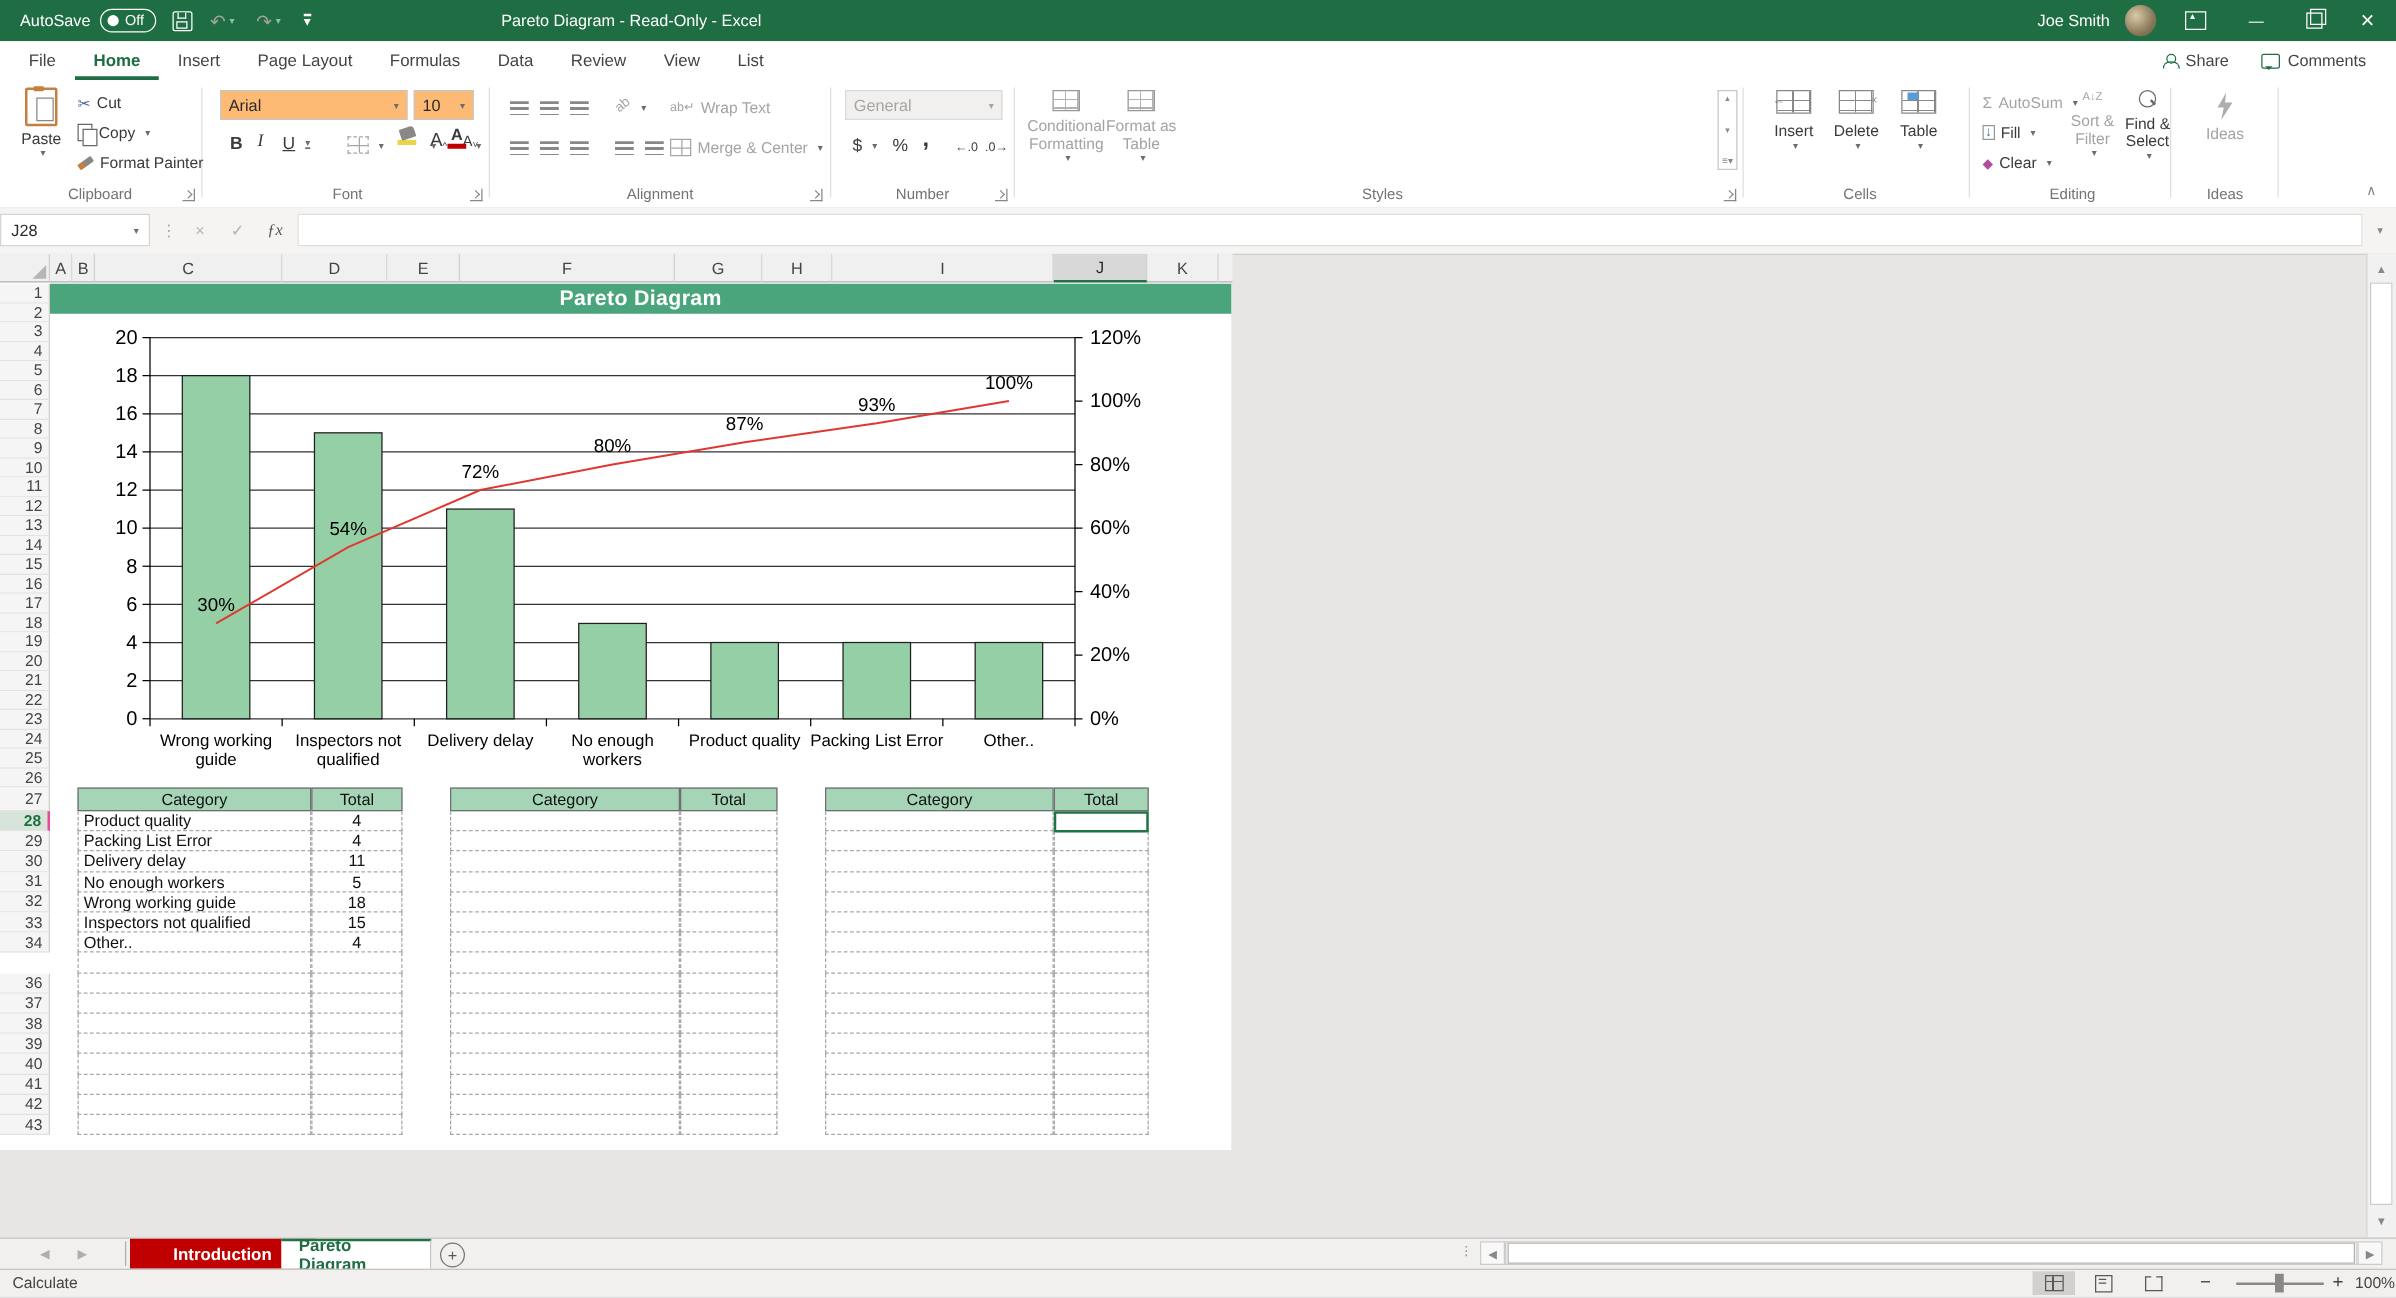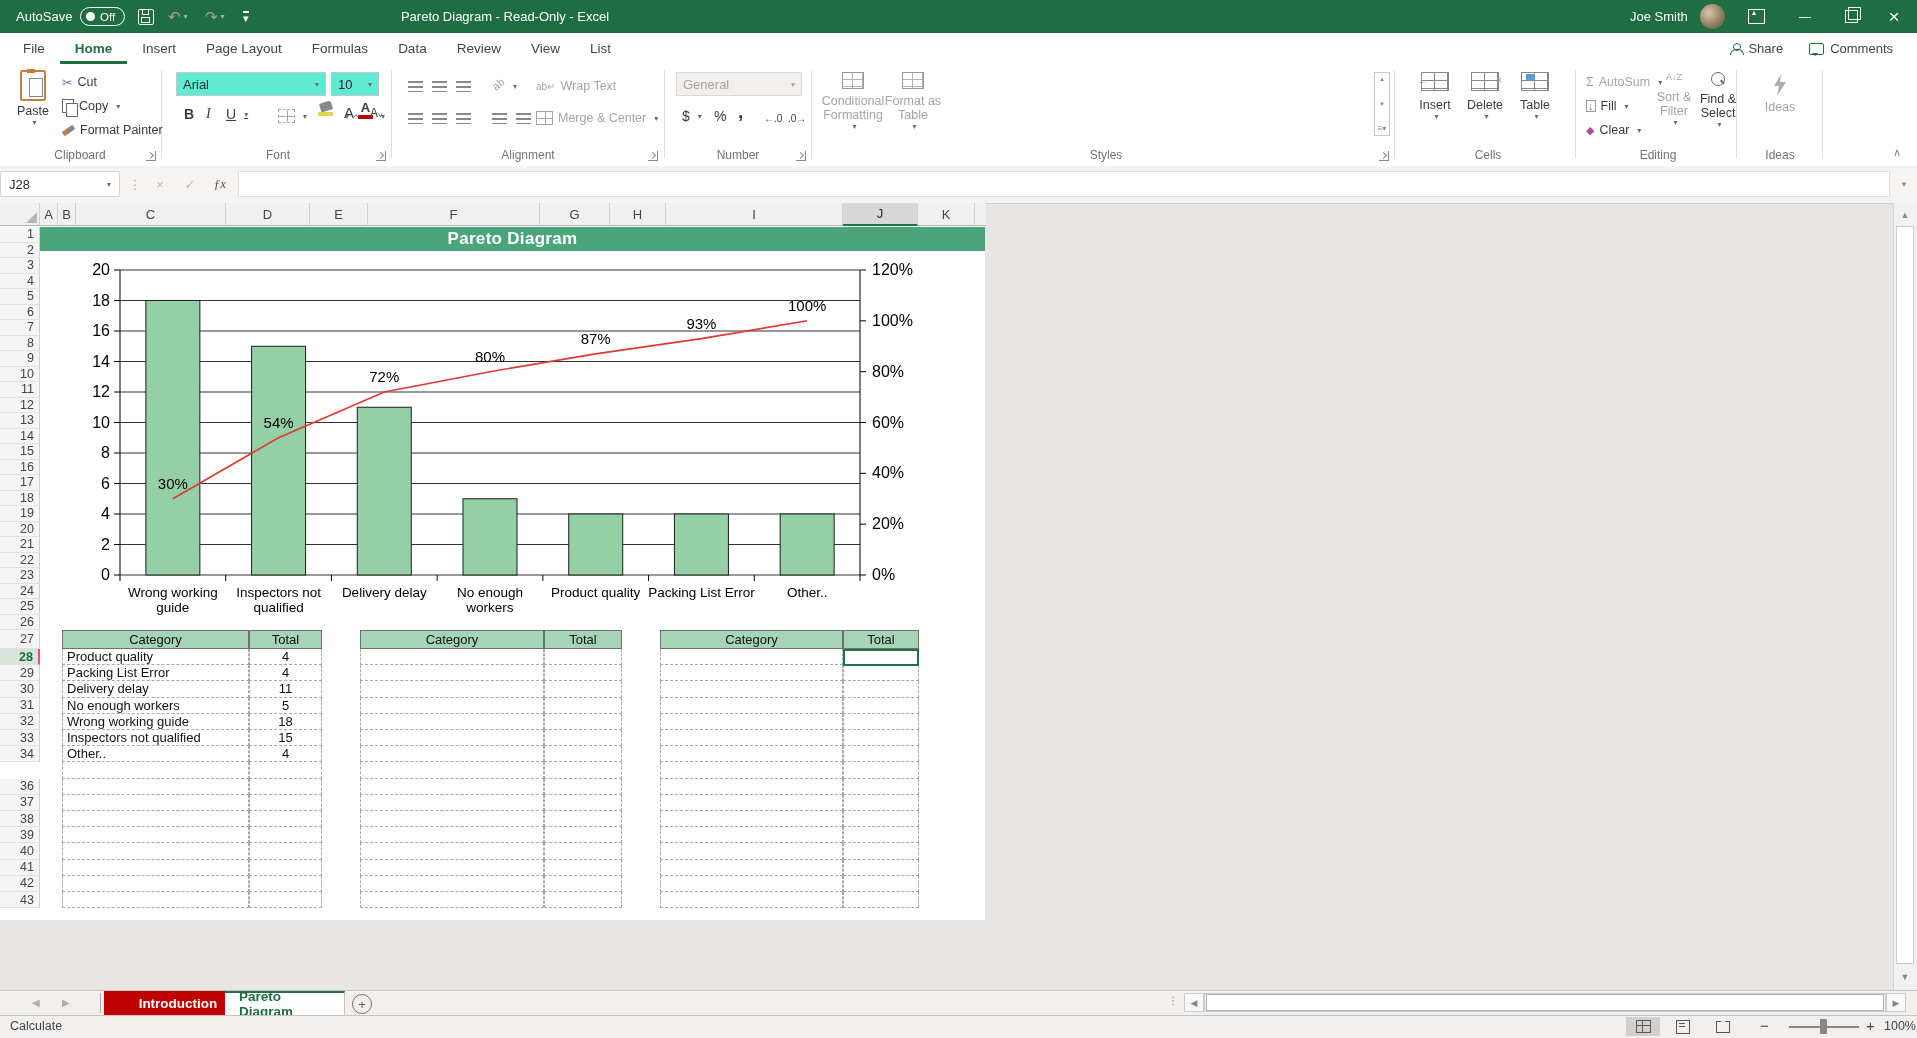--- a/index.html
+++ b/index.html
@@ -52,21 +52,21 @@
   .dim{color:#a6a4a2 !important}
   .caret{font-size:8px;color:#6e6c6a;margin-left:3px}
   .bigbtn{position:absolute;display:flex;flex-direction:column;align-items:center;font-size:12.5px;color:#3b3b3b}
   .smallrow{position:absolute;display:flex;align-items:center;gap:5px;font-size:12.5px;color:#3b3b3b;height:20px}
   .ic-paste{width:22px;height:27px;border:2px solid #c77f3e;border-radius:2px;position:relative;background:#fff;margin-bottom:3px}
   .ic-paste:before{content:"";position:absolute;left:5px;top:-3px;width:8px;height:4px;background:#c77f3e}
   .ic-paste:after{content:"";position:absolute;left:7px;top:6px;width:12px;height:17px;background:#fff;border:1px solid #8a8886}
   .ic-copy{width:10px;height:12px;border:1.2px solid #6a6866;background:#fff;position:relative}
   .ic-copy:after{content:"";position:absolute;left:3px;top:3px;width:10px;height:12px;border:1.2px solid #6a6866;background:#fff}
   .ic-brush{width:13px;height:5px;background:linear-gradient(to right,#c77f3e 0 5px,#8a8886 5px);transform:rotate(-35deg);border-radius:1px}
-  .combo{position:absolute;background:#5eead4;border:1px solid #c8c6c4;display:flex;align-items:center;justify-content:space-between;
+  .combo{position:absolute;background:#fdba74;border:1px solid #c8c6c4;display:flex;align-items:center;justify-content:space-between;
          padding:0 6px;font-size:13px;color:#2b2b2b;height:24px;box-sizing:border-box}
   .combo.disabled{background:#f1f0ef;color:#a6a4a2;border-color:#dcdad8}
   .fontbtn{position:absolute;font-size:14px;color:#3b3b3b;display:flex;align-items:flex-end}
   .ic-lines{display:inline-block;width:15px;height:11px;background:repeating-linear-gradient(to bottom,#8a8886 0 2px,transparent 2px 5px)}
   .ic-border{display:inline-block;width:15px;height:12px;border:1px dashed #a8a6a4;position:relative}
   .ic-border:before{content:"";position:absolute;left:50%;top:0;width:1px;height:100%;background:#a8a6a4}
   .ic-border:after{content:"";position:absolute;top:50%;left:0;height:1px;width:100%;background:#a8a6a4}
   .ic-bucket{display:inline-block;width:12px;height:9px;background:#8a8886;transform:rotate(-18deg);border-radius:1px 3px 1px 1px}
   .colorbar{display:block;width:15px;height:4px;margin-top:1px}
   .ic-grid{display:inline-block;width:20px;height:15px;border:1px solid #9a9896;background:

